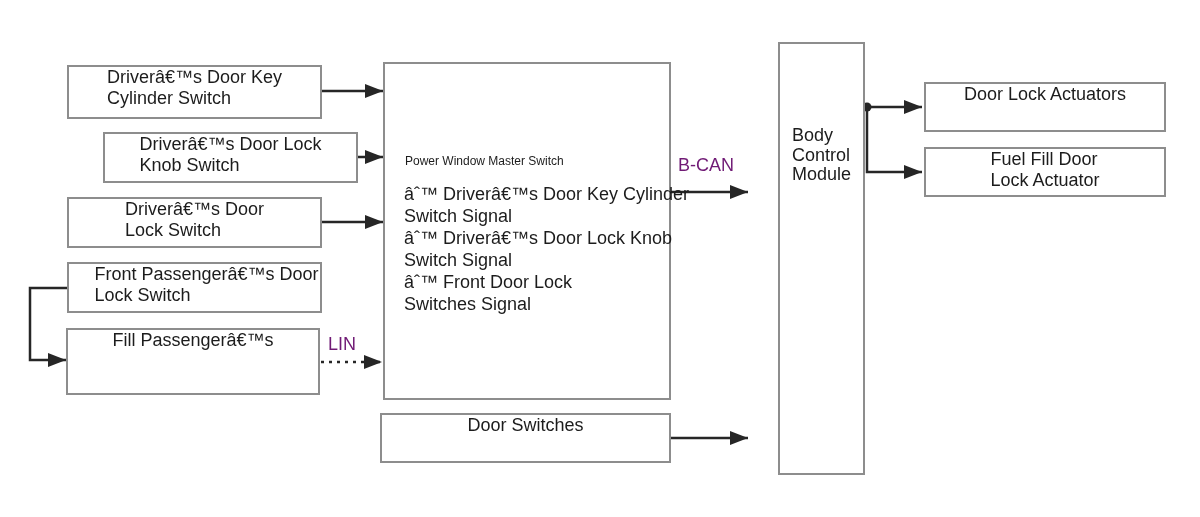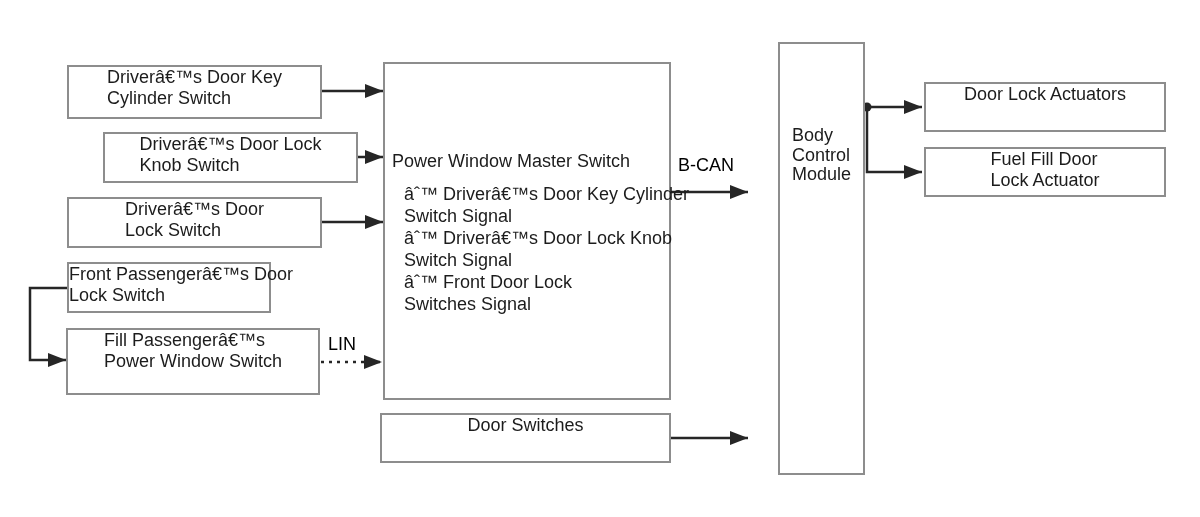--- a/index.html
+++ b/index.html
@@ -28,27 +28,27 @@
     font-size: 18px;
     line-height: 21px;
     text-align: left;
   }
   .box .tb { display: inline-block; text-align: left; }
   .box .tb span { display: block; white-space: nowrap; }
 
   .b-in1 { left: 67px;  top: 65px;  width: 255px; height: 54px; }
   .b-in2 { left: 67px;  top: 132px; width: 255px; height: 51px; margin-left: 36px; }
   .b-in3 { left: 67px;  top: 197px; width: 255px; height: 51px; }
-  .b-in4 { left: 67px;  top: 262px; width: 204px; height: 51px; padding-left: 24px; }
+  .b-in4 { left: 67px;  top: 262px; width: 255px; height: 51px; padding-left: 24px; }
   .b-in5 { left: 66px;  top: 328px; width: 254px; height: 67px; }
 
   .b-master { left: 383px; top: 62px; width: 288px; height: 338px; display: block; }
   .master-title {
-    position: absolute; left: 7px; top: 87px;
-    white-space: nowrap; font-size: 18px;
+    position: absolute; left: 20px; top: 87px;
+    white-space: nowrap; font-size: 12px;
   }
   .master-signals {
     position: absolute; left: 19px; top: 119px;
     font-size: 18px; line-height: 22px;
   }
   .master-signals .sig span { display: block; white-space: nowrap; }
 
   .b-bcm { left: 750px; top: 42px; width: 87px; height: 433px; display: block; margin-left: 28px; }
   .bcm-text {
     position: absolute; left: 12px; top: 82px;
@@ -57,21 +57,21 @@
   .bcm-text span { display: block; white-space: nowrap; }
 
   .b-ds   { left: 380px; top: 413px; width: 291px; height: 50px; }
   .b-out1 { left: 924px; top: 82px;  width: 242px; height: 50px; }
   .b-out2 { left: 924px; top: 147px; width: 242px; height: 50px; }
 
   .bus-label {
     position: absolute;
     font-size: 18px;
     white-space: nowrap;
-    color: #000000;
+    color: #701a75;
   }
   .lbl-bcan { left: 678px; top: 155px; }
   .lbl-lin  { left: 328px; top: 334px; }
 </style>
 </head>
 <body>
 
 <div class="stage">
 
   <svg class="wires" viewBox="0 0 1200 517" xmlns="http://www.w3.org/2000/svg">
@@ -119,21 +119,20 @@
   </div>
   <div class="box b-in4">
     <div class="tb">
       <span>Front Passengerâ€™s Door</span>
       <span>Lock Switch</span>
     </div>
   </div>
   <div class="box b-in5">
     <div class="tb">
       <span>Fill Passengerâ€™s</span>
-      <span>Power Window Switch</span>
     </div>
   </div>
 
   <div class="box b-master">
     <div class="master-title">Power Window Master Switch</div>
     <div class="master-signals">
       <div class="sig">
         <span>âˆ™ Driverâ€™s Door Key Cylinder</span>
         <span>Switch Signal</span>
       </div>

